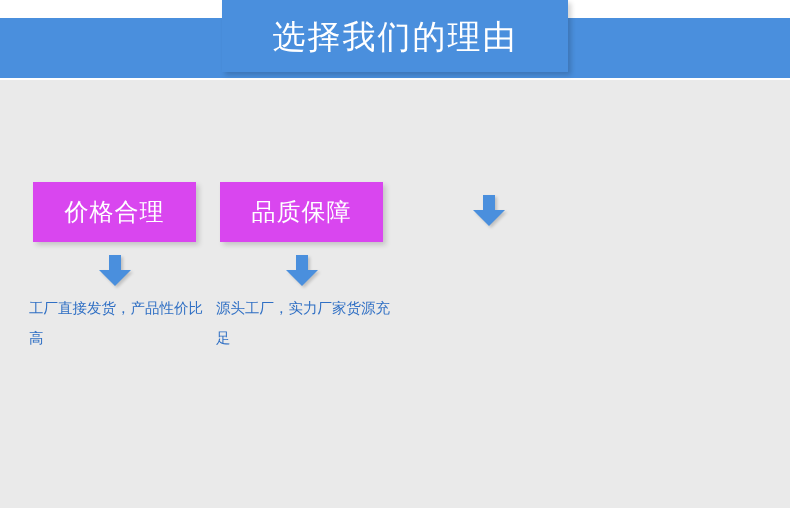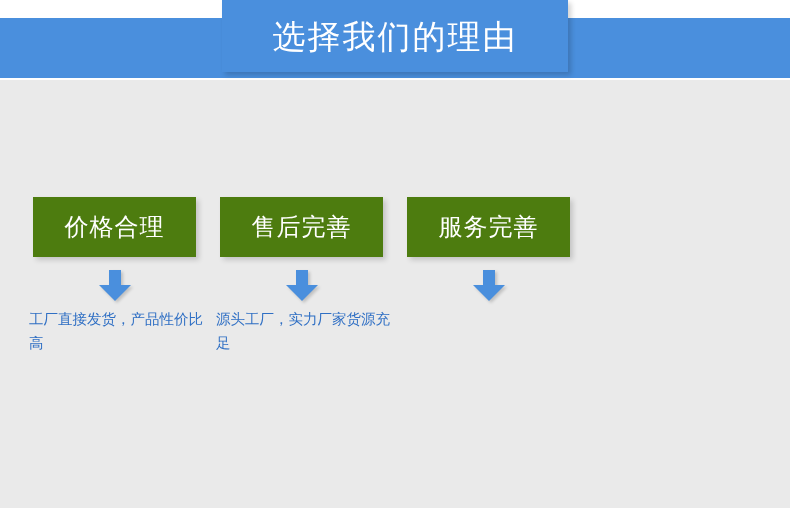--- a/index.html
+++ b/index.html
@@ -65,27 +65,26 @@
   }
   .feature {
     width: 163px;
     display: flex;
     flex-direction: column;
     align-items: center;
   }
   .feature-card {
     width: 163px;
     height: 60px;
-    background: #4d7c0f;
+    background: #d946ef;
     box-shadow: 3px 3px 5px rgba(0, 0, 0, 0.16);
     display: flex;
     align-items: center;
     justify-content: center;
     box-sizing: border-box;
-    margin-top: 15px;
   }
   .feature-card-label {
     color: #ffffff;
     font-size: 24px;
     letter-spacing: 1px;
     line-height: 1;
     white-space: nowrap;
   }
 
   
@@ -96,25 +95,24 @@
     display: block;
     filter: drop-shadow(2px 2px 1.5px rgba(0, 0, 0, 0.18));
   }
 
   
   .feature-desc {
     margin-top: 6px;
     width: 175px;
     color: #2f6fc4;
     font-size: 14.5px;
-    line-height: 24px;
+    line-height: 30px;
     text-align: left;
     align-self: flex-start;
     margin-left: -4px;
-    font-family: Liberation Mono, monospace;
   }
 </style>
 </head>
 <body>
 
 <div class="header">
   <div class="header-band"></div>
   <div class="header-title-box">
     <span class="header-title-text">选择我们的理由</span>
   </div>
@@ -127,31 +125,28 @@
       <span class="feature-card-label">价格合理</span>
     </div>
     <svg class="feature-arrow" viewBox="0 0 34 32">
       <polygon points="11,0 23,0 23,15 33,15 17,31 1,15 11,15" fill="#4a8fdd"></polygon>
     </svg>
     <div class="feature-desc">工厂直接发货，产品性价比高</div>
   </div>
 
   <div class="feature">
     <div class="feature-card">
-      <span class="feature-card-label">售后完善</span>
+      <span class="feature-card-label">品质保障</span>
     </div>
     <svg class="feature-arrow" viewBox="0 0 34 32">
       <polygon points="11,0 23,0 23,15 33,15 17,31 1,15 11,15" fill="#4a8fdd"></polygon>
     </svg>
     <div class="feature-desc">源头工厂，实力厂家货源充足</div>
   </div>
 
 
   <div class="feature">
-    <div class="feature-card">
-      <span class="feature-card-label">服务完善</span>
-    </div>
     <svg class="feature-arrow" viewBox="0 0 34 32">
       <polygon points="11,0 23,0 23,15 33,15 17,31 1,15 11,15" fill="#4a8fdd"></polygon>
     </svg>
   </div>
 
 </div>
 
 </body></html>

